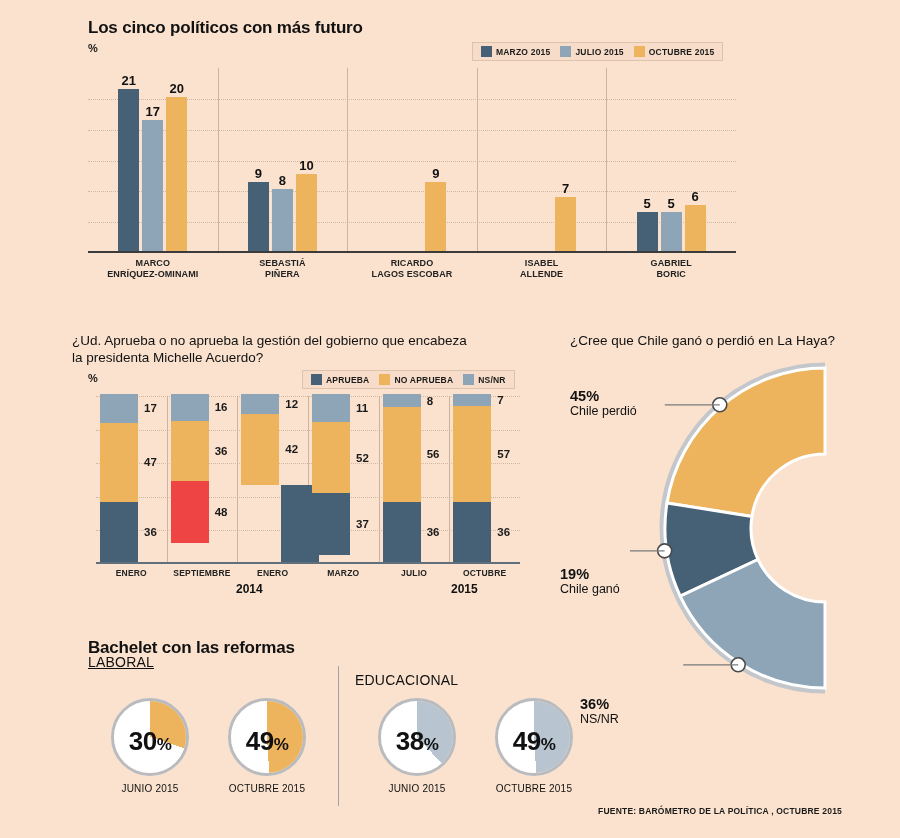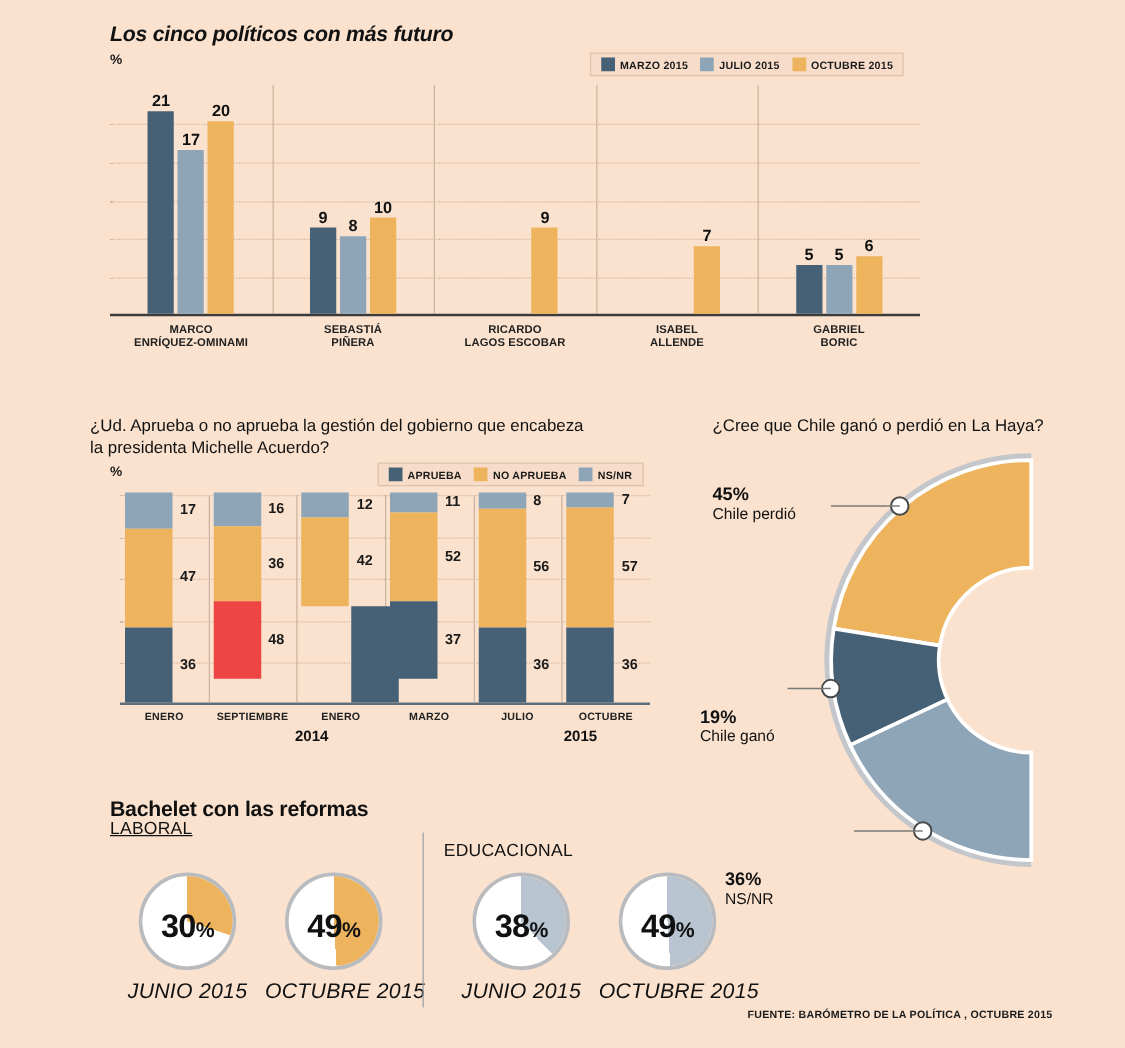--- a/index.html
+++ b/index.html
@@ -21,21 +21,21 @@
     display: inline-flex; align-items: center; gap: 10px;
     background: #f7ddc9; border: 1px solid #ddc3ac;
     padding: 3px 8px;
   }
   .legend-item { display: flex; align-items: center; gap: 4px; }
   .legend-swatch { width: 11px; height: 11px; display: block; }
   .legend-text { font-size: 8.5px; font-weight: bold; letter-spacing: 0.2px; color: #1a1a1a; }
 
   
   #sec1 { position: absolute; left: 0; top: 0; width: 900px; height: 300px; }
-  #sec1 .title { position: absolute; left: 88px; top: 18px; font-style: italic; }
+  #sec1 .title { position: absolute; left: 88px; top: 18px; }
   #sec1 .pct { position: absolute; left: 88px; top: 42px; }
   #sec1 .legend-wrap { position: absolute; left: 472px; top: 42px; }
 
   .plot1 {
     position: absolute; left: 88px; top: 68px;
     width: 648px; height: 185px;
     border-bottom: 2.5px solid #3b3b3b;
   }
   .plot1 .gridline {
     position: absolute; left: 0; right: 0; height: 0;
@@ -119,23 +119,22 @@
   }
   .pie-fill { position: absolute; inset: 0; border-radius: 50%; }
   .pie-value {
     position: absolute; left: 50%; top: 56%;
     transform: translate(-50%,-50%);
     font-size: 26px; font-weight: bold; color: #111;
     white-space: nowrap; letter-spacing: -0.5px;
   }
   .pie-value .sm { font-size: 17px; }
   .pie-caption {
-    margin-top: 7px; font-size: 17px; color: #111; letter-spacing: 0.2px;
+    margin-top: 7px; font-size: 10px; color: #111; letter-spacing: 0.2px;
     white-space: nowrap;
-    font-style: italic;
   }
   .divider-v {
     position: absolute; width: 0; border-left: 1.5px solid #9aa3ab;
   }
   #source {
     position: absolute; right: 58px; bottom: 22px;
     font-size: 8.5px; font-weight: bold; color: #1a1a1a; letter-spacing: 0.2px;
   }
 </style>
 </head>
@@ -307,21 +306,21 @@
         </div>
         <div class="seg" style="height: 70.56px; background: rgb(237, 180, 93);">
           <span class="sv">42</span>
         </div>
         <div class="seg" style="height: 77.28px; background: rgb(70, 97, 117); margin-left: 40px;">
           <span class="sv">46</span>
         </div>
       </div>
       <div class="cat2label" style="left: 131.333px; width: 90.6667px;">ENERO</div>
       <div class="stack" style="left: 216px;">
-        <div class="seg" style="height: 16px; background: rgb(142, 165, 184); padding-left: 16px;">
+        <div class="seg" style="height: 28px; background: rgb(142, 165, 184); padding-left: 16px;">
           <span class="sv">11</span>
         </div>
         <div class="seg" style="height: 71px; background: rgb(237, 180, 93); text-align: center;">
           <span class="sv">52</span>
         </div>
         <div class="seg" style="height: 62.16px; background: rgb(70, 97, 117);">
           <span class="sv">37</span>
         </div>
       </div>
       <div class="cat2label" style="left: 202px; width: 90.6667px;">MARZO</div>

